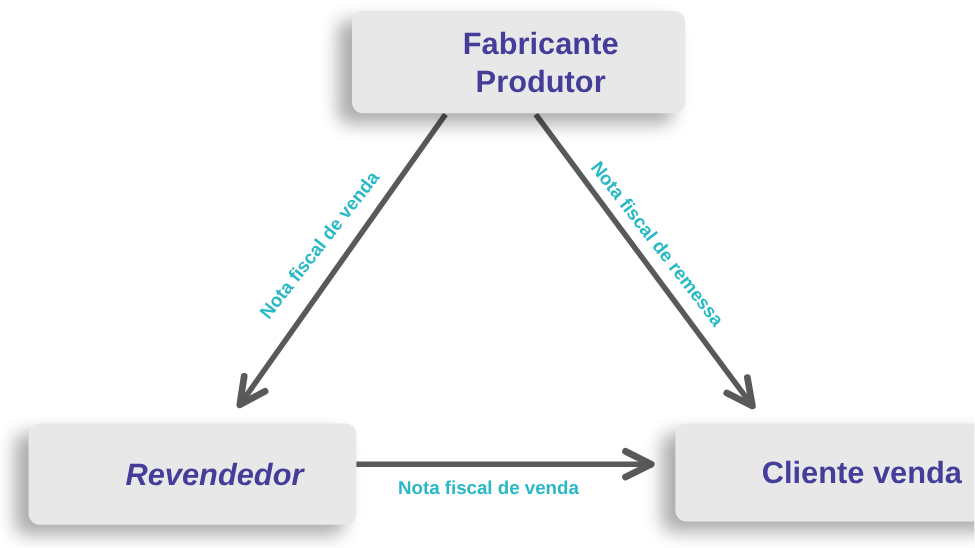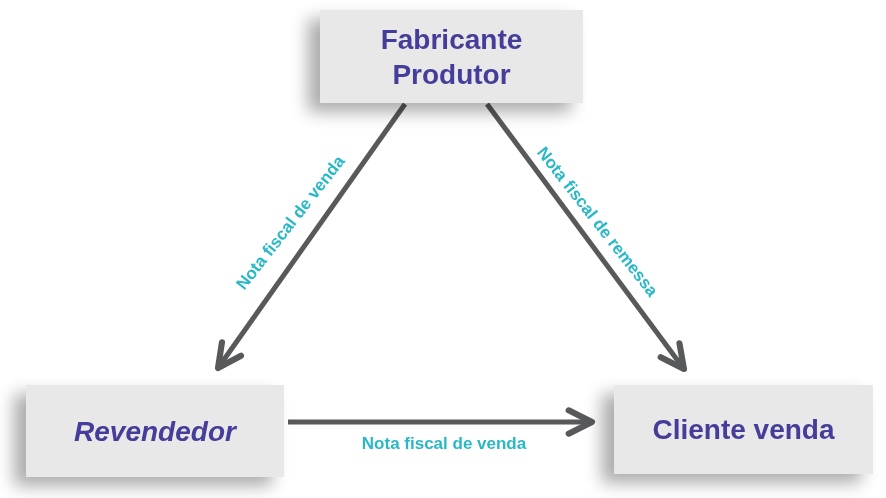--- a/index.html
+++ b/index.html
@@ -30,30 +30,31 @@
     stroke: var(--arrow, #58595b);
     fill: none;
     stroke-width: 2.1;
     stroke-linecap: round;
     stroke-linejoin: round;
   }
   .node {
     position: absolute;
     background: var(--node_bg, #e9e8e9);
     box-shadow: -12px 9px 16px rgba(0, 0, 0, 0.33);
-    border-radius: 0;
+    border-radius: 10px;
     display: flex;
     align-items: center;
     justify-content: center;
     text-align: center;
     color: var(--node_text, #443d99);
     font-weight: bold;
     font-size: 28px;
     line-height: 1.25;
     white-space: pre-line;
+    padding-left: 40px;
   }
   .node-fabricante { left: 320px; top: 10px;  width: 263px; height: 93px; }
   .node-revendedor { left: 26px;  top: 385px; width: 258px; height: 92px; font-style: italic; }
   .node-cliente    { left: 614px; top: 385px; width: 259px; height: 89px; }
 
   .edge-label {
     position: absolute;
     color: var(--edge_label, #29b8c6);
     font-weight: bold;
     font-size: 17px;

